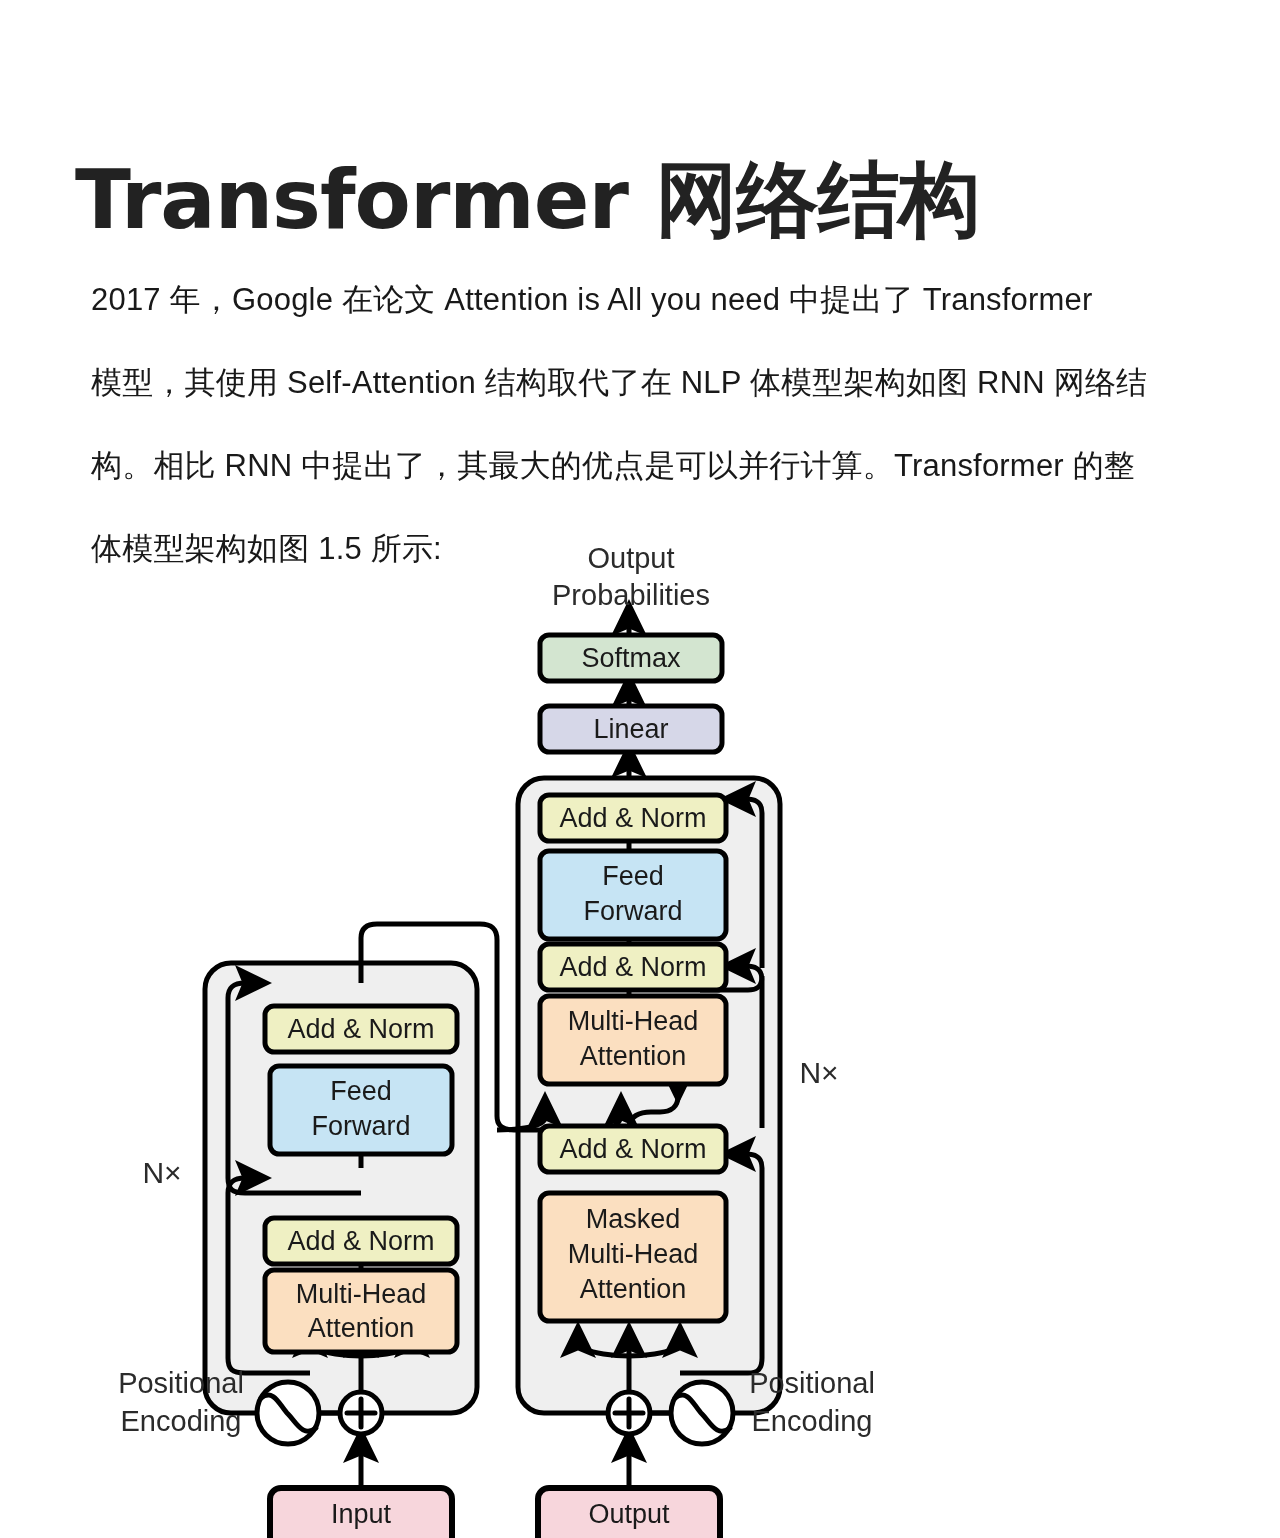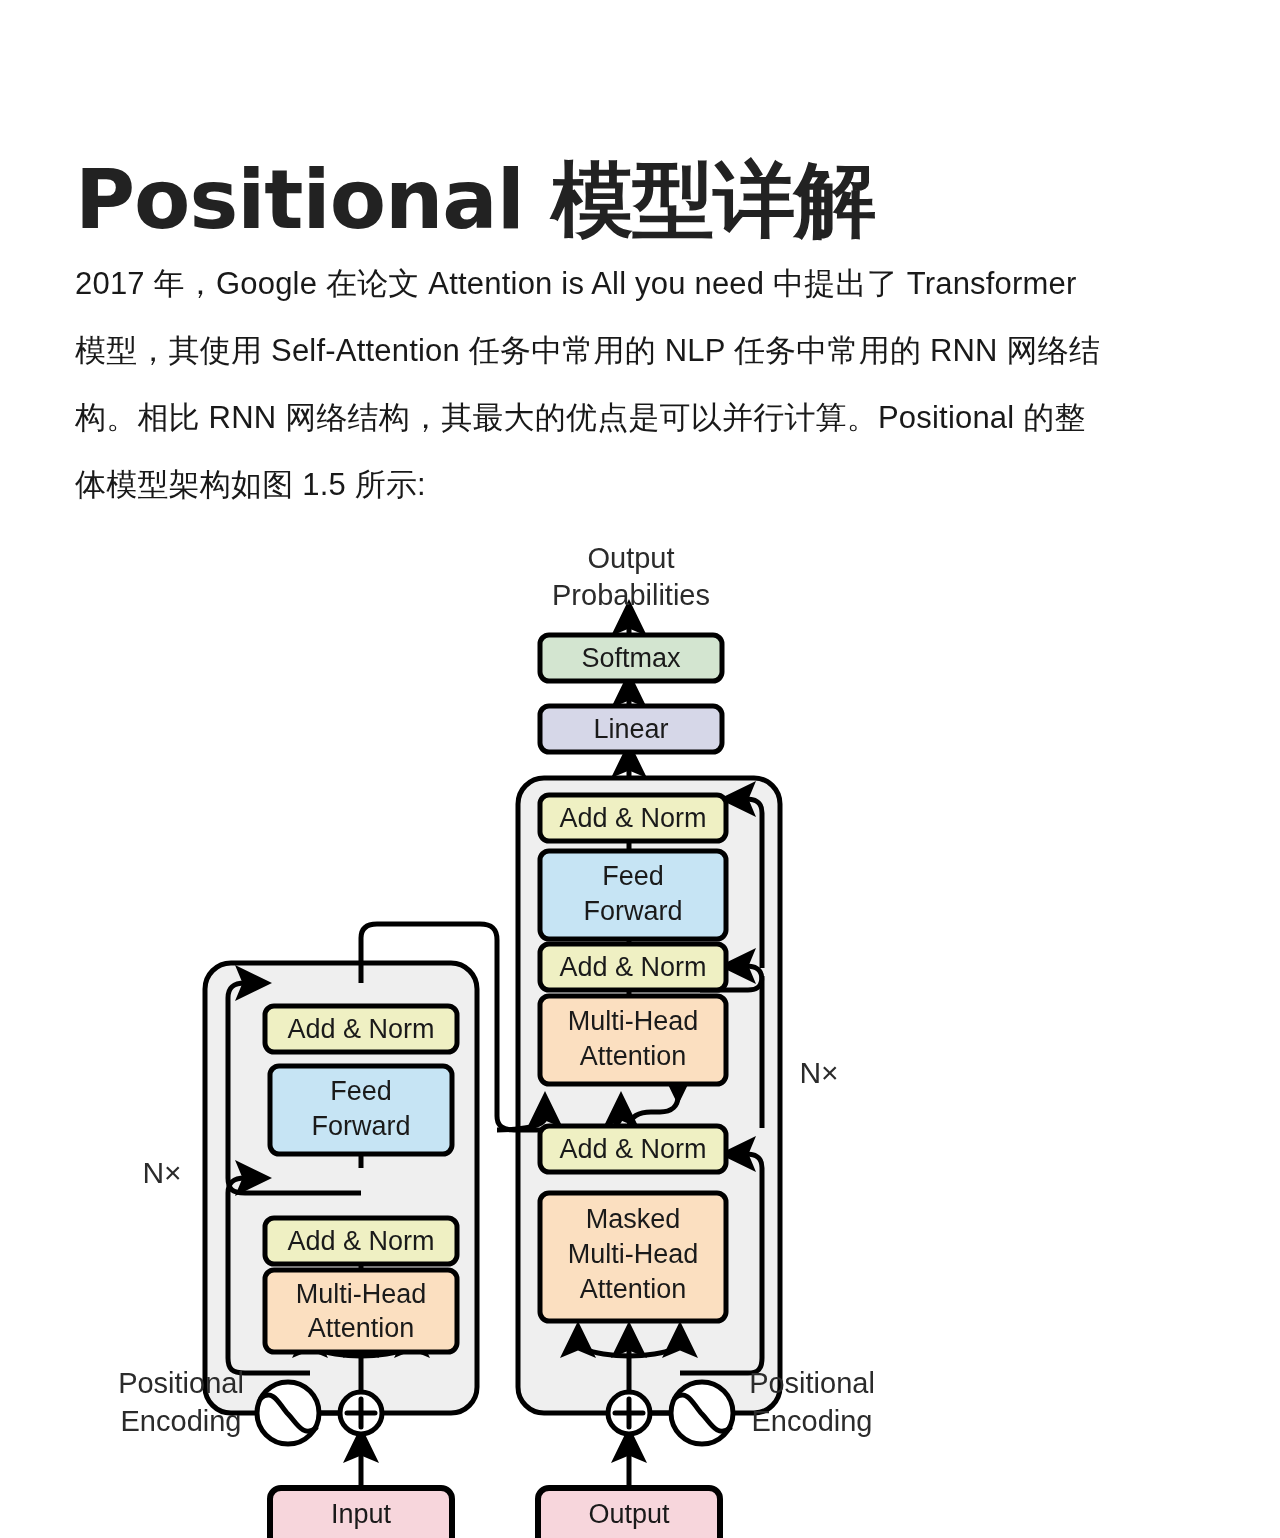--- a/index.html
+++ b/index.html
@@ -38,21 +38,21 @@
     left: 75px;
     top: 250px;
     width: 1135px;
     font-family: "Liberation Sans", "DejaVu Sans", sans-serif;
     font-size: 31px;
     line-height: 67px;
     color: #191919;
     letter-spacing: 0.2px;
   }
   .body-text p {
-    margin: 0;
+    margin: 16px;
   }
   .figure-wrap {
     position: absolute;
     left: 0px;
     top: 528px;
     width: 1280px;
     height: 1010px;
   }
   svg.diagram {
     display: block;
@@ -68,26 +68,26 @@
     font-family: "Liberation Sans", "DejaVu Sans", sans-serif;
     fill: #2b2b2b;
     text-anchor: middle;
   }
 </style>
 </head>
 <body>
 
 <div class="page">
 
-  <h1 class="doc-title">Positional 模型详解</h1>
+  <h1 class="doc-title">Transformer 网络结构</h1>
 
   <div class="body-text">
     <p>2017 年，Google 在论文 Attention is All you need 中提出了 Transformer</p>
-    <p>模型，其使用 Self-Attention 任务中常用的 NLP 任务中常用的 RNN 网络结</p>
-    <p>构。相比 RNN 网络结构，其最大的优点是可以并行计算。Positional 的整</p>
+    <p>模型，其使用 Self-Attention 结构取代了在 NLP 体模型架构如图 RNN 网络结</p>
+    <p>构。相比 RNN 中提出了，其最大的优点是可以并行计算。Transformer 的整</p>
     <p>体模型架构如图 1.5 所示:</p>
   </div>
 
   <div class="figure-wrap">
     <svg class="diagram" viewBox="0 0 1280 1010" xmlns="http://www.w3.org/2000/svg">
       <defs>
         <marker id="arrowHead" markerWidth="9" markerHeight="9" refX="6.0" refY="4.0" orient="auto" markerUnits="strokeWidth">
           <path d="M0,0.4 L7.4,4 L0,7.6 L1.5,4 Z" fill="#000000"></path>
         </marker>
       </defs>

